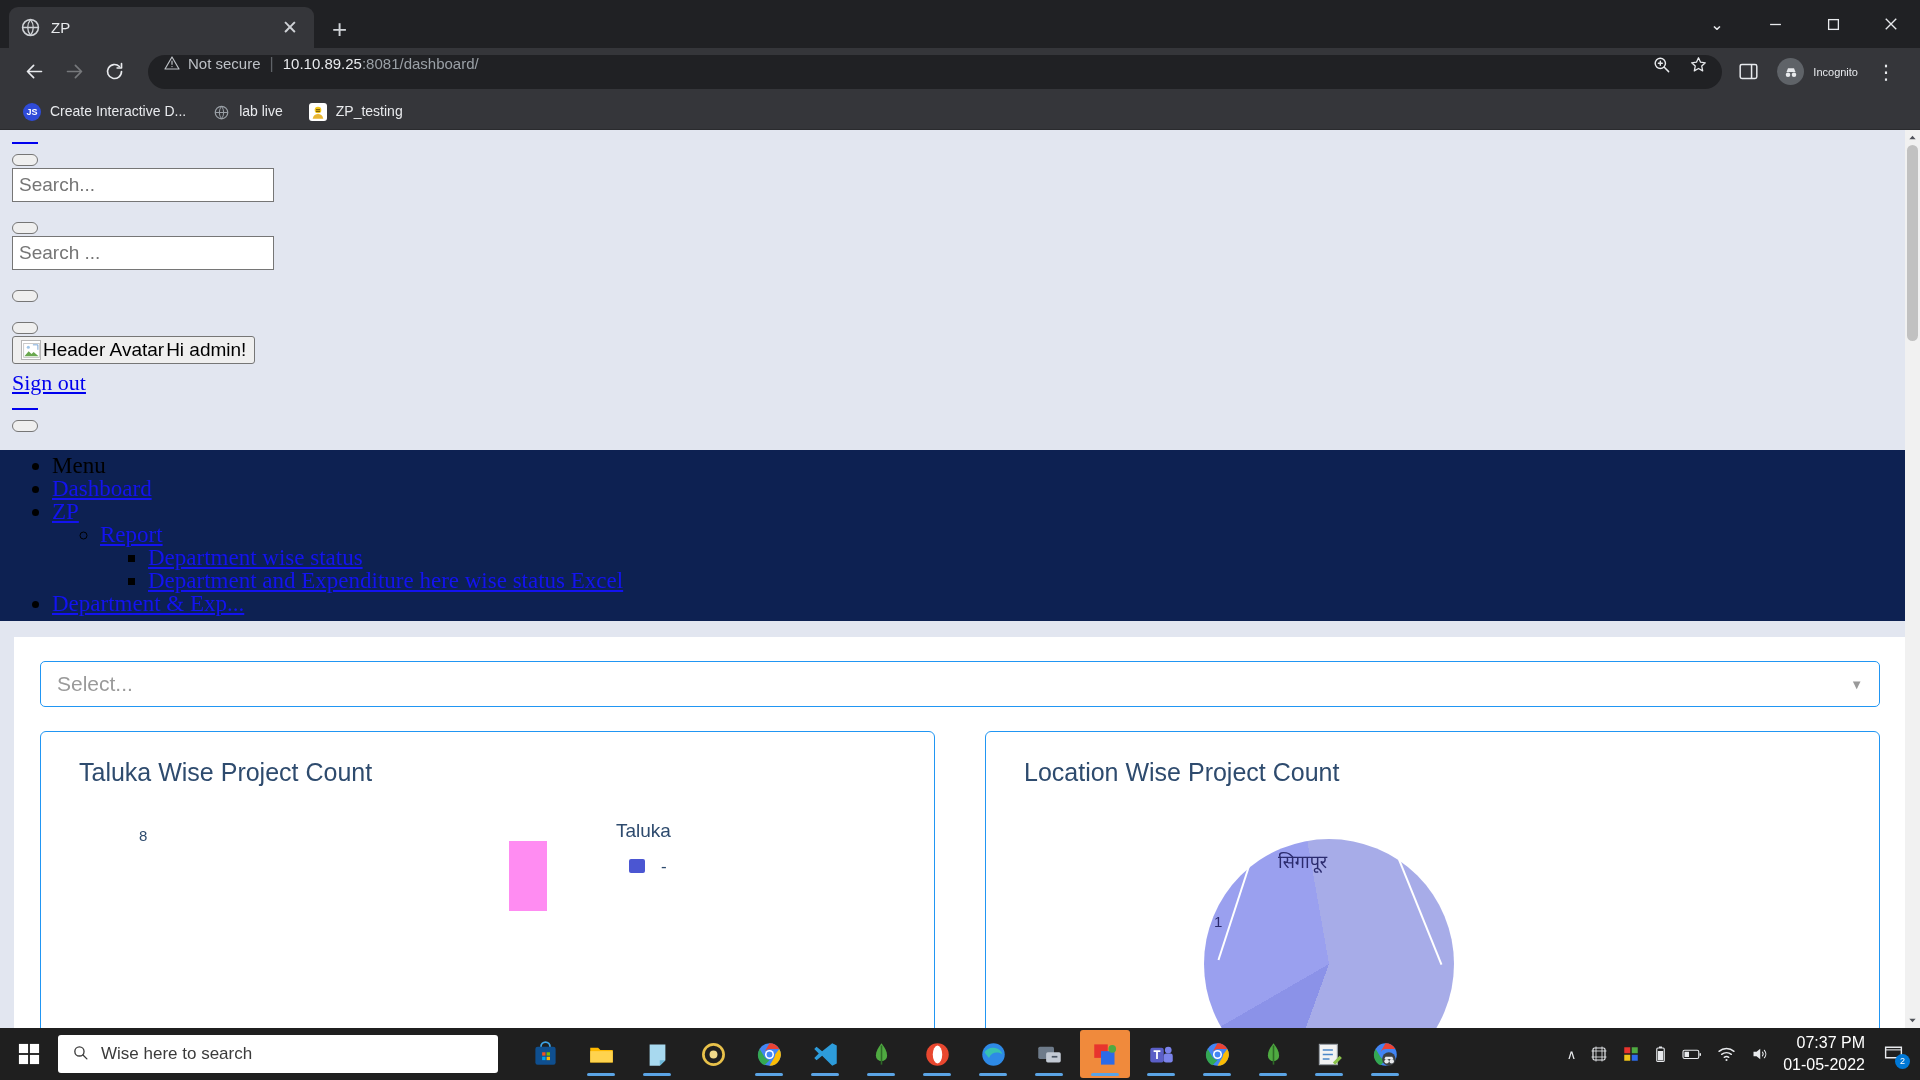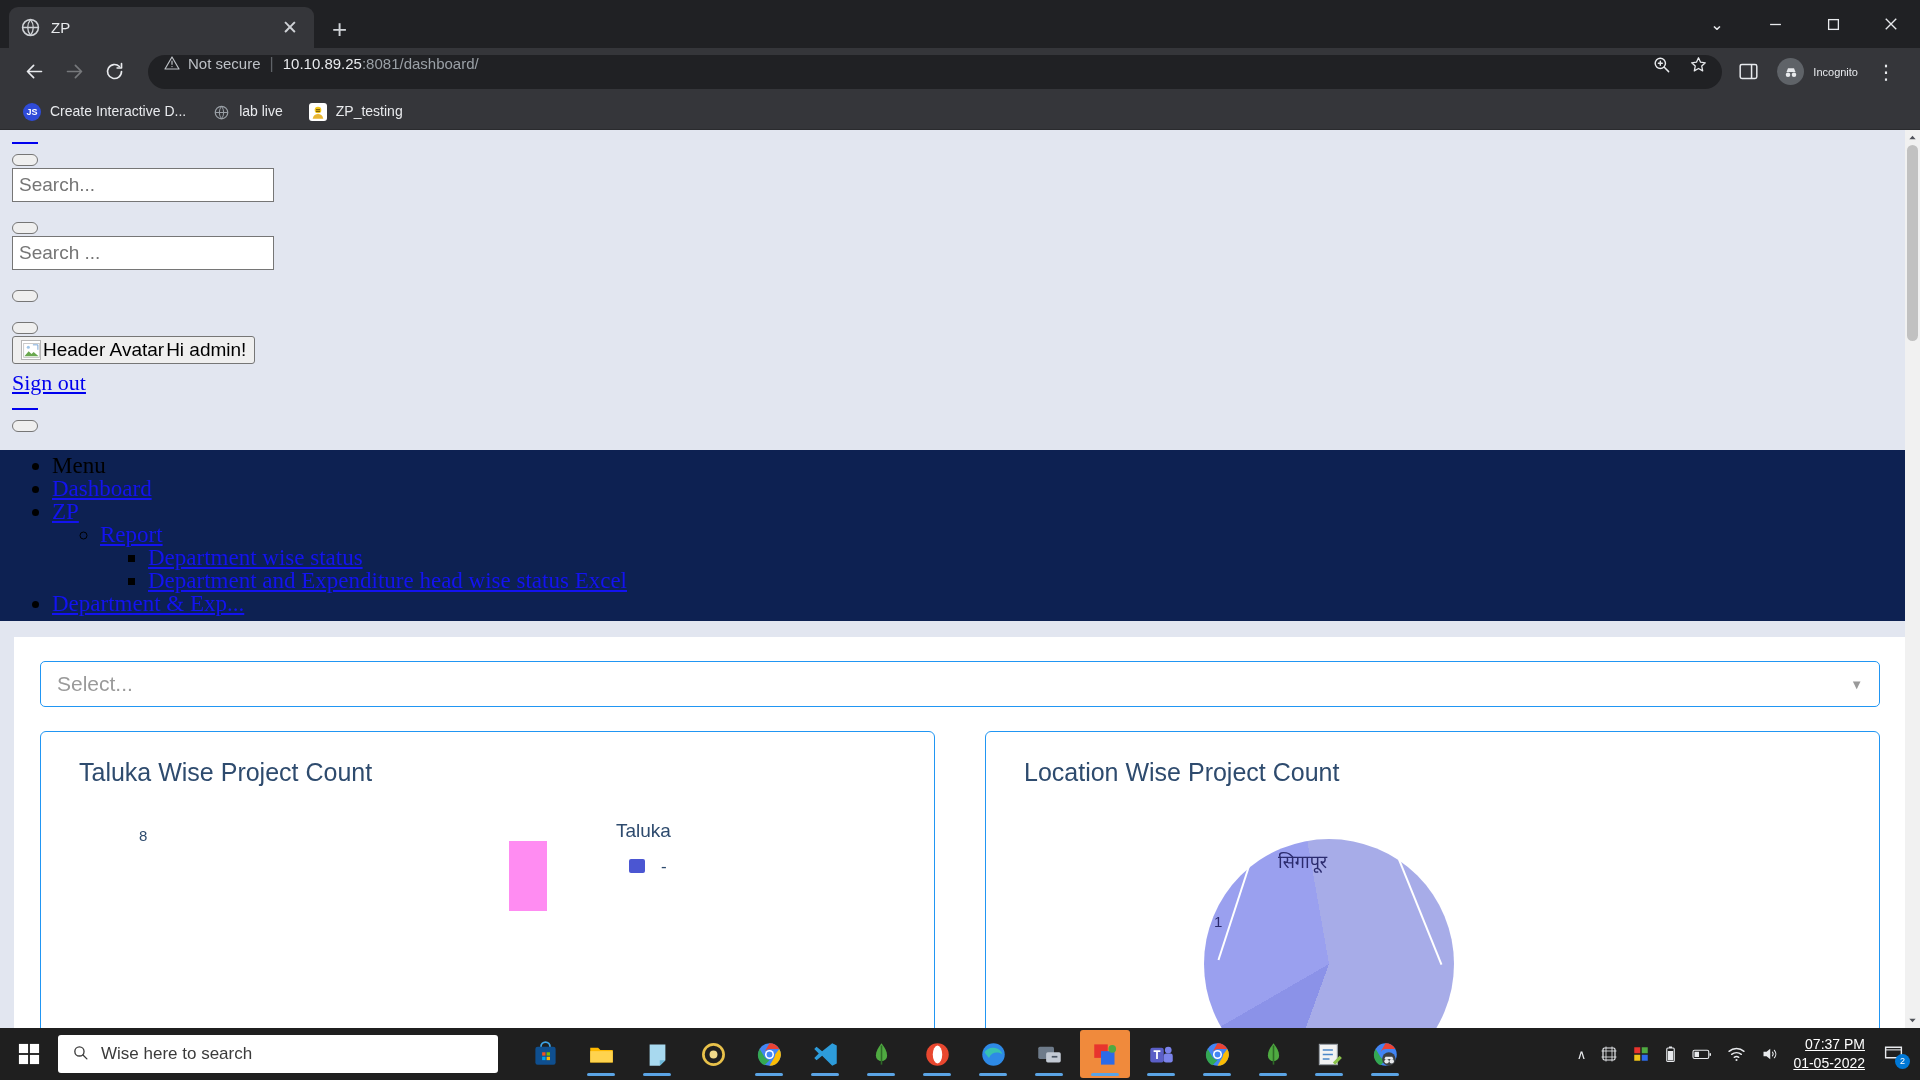--- a/index.html
+++ b/index.html
@@ -131,21 +131,21 @@
     width:440px; height:38px; background:#fff; border-radius:3px; display:flex; align-items:center;
     padding:0 14px; gap:12px; cursor:text;
   }
   .tb-search-ph { color:#3b3b3b; font-size:17px; }
   .tb-apps { display:flex; align-items:center; gap:6px; margin-left:22px; }
   .tb-app { width:50px; height:48px; display:flex; align-items:center; justify-content:center; position:relative; cursor:pointer; border-radius:3px; }
   .tb-app.active { background:#f08a3c; }
   .tb-app .ul { position:absolute; bottom:2px; left:11px; width:28px; height:3px; background:#5ba4e5; border-radius:2px; }
   .tray { margin-left:auto; display:flex; align-items:center; gap:14px; padding-right:10px; }
   .tray-ic { color:#e8eaed; display:flex; align-items:center; cursor:pointer; }
-  .clock { color:#fff; font-size:14px; line-height:1.35; text-align:right; cursor:pointer;text-decoration:underline; }
+  .clock { color:#fff; font-size:16px; line-height:1.35; text-align:right; cursor:pointer; }
   .notif { position:relative; padding:0 6px 0 4px; cursor:pointer; }
   .notif-badge {
     position:absolute; right:0px; bottom:-2px; background:#0078d7; color:#fff;
     font-size:9px; width:15px; height:15px; border-radius:50%;
     display:flex; align-items:center; justify-content:center;
   }
 </style>
 </head>
 <body>
 
@@ -313,21 +313,21 @@
       <ul>
         <li><span class="plain">Menu</span></li>
         <li><a>Dashboard</a></li>
         <li>
           <a>ZP</a>
           <ul>
             <li>
               <a>Report</a>
               <ul>
                 <li><a>Department wise status</a></li>
-                <li><a>Department and Expenditure head wise status Excel</a></li>
+                <li><a>Department and Expenditure here wise status Excel</a></li>
               </ul>
             </li>
           </ul>
         </li>
         <li><a>Department &amp; Exp...</a></li>
       </ul>
     </div>
 
     <div class="panel">
       <div class="select-box">

